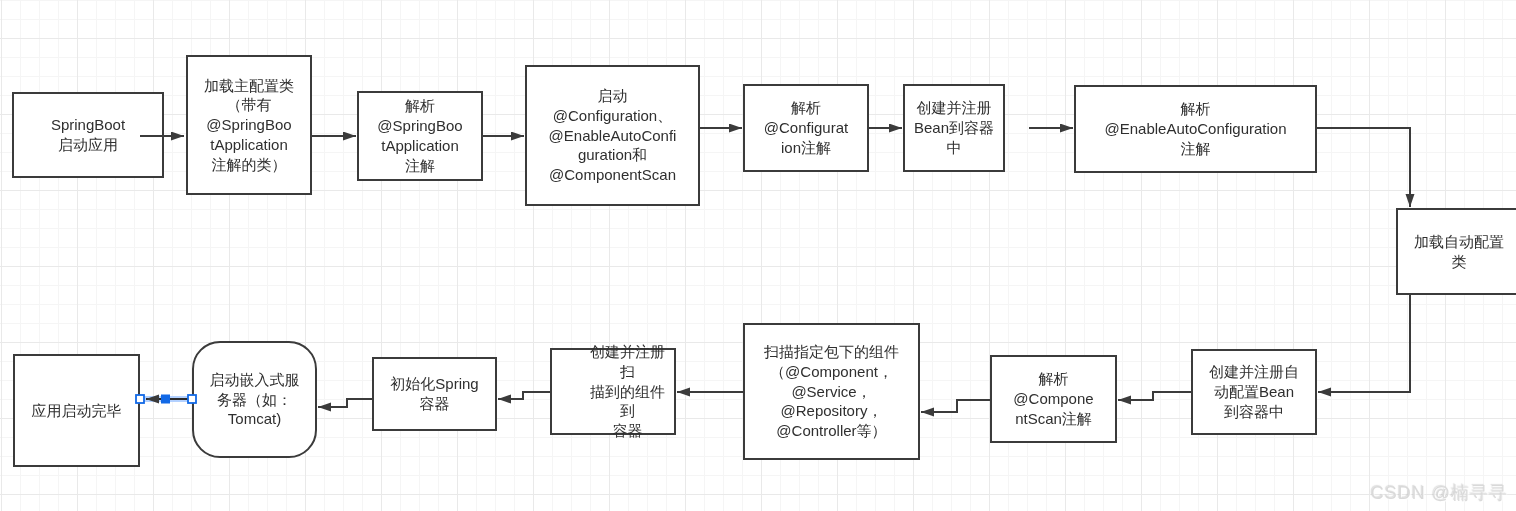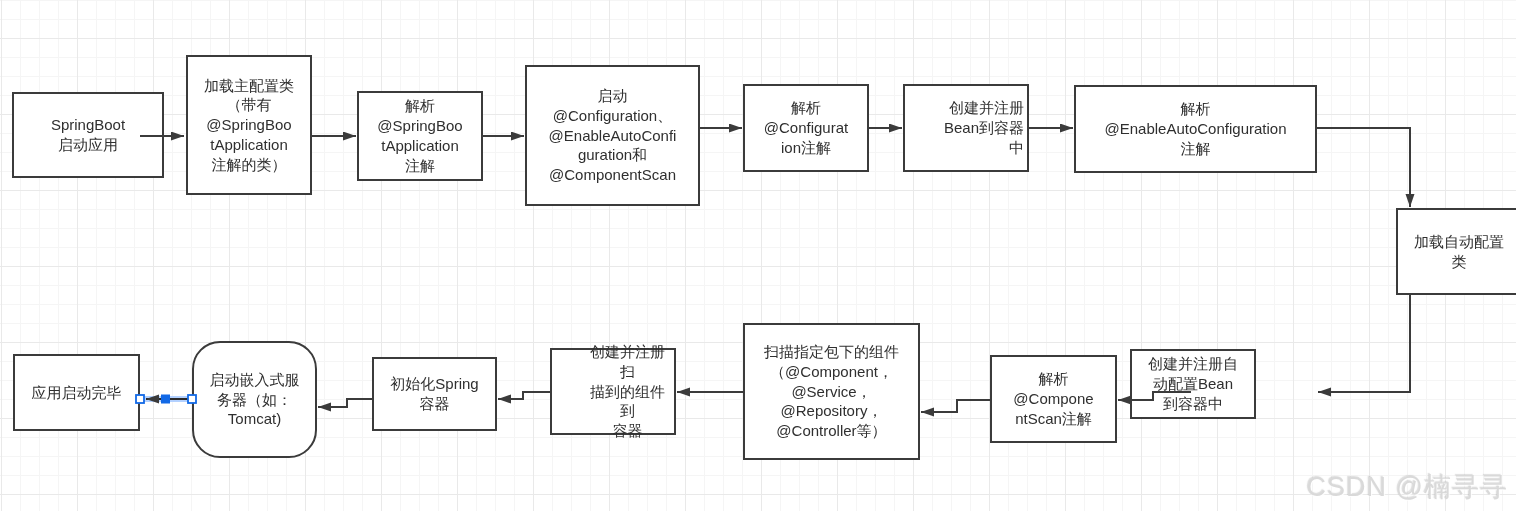--- a/index.html
+++ b/index.html
@@ -41,21 +41,21 @@
   }
   svg.wires {
     position: absolute;
     left: 0; top: 0;
     pointer-events: none;
   }
   .watermark {
     position: absolute;
     right: 8px;
     bottom: 6px;
-    font-size: 27px;
+    font-size: 18px;
     letter-spacing: 1px;
     color: var(--watermark, #d9d9d9);
     text-shadow: 1px 1px 1px rgba(255,255,255,0.95), -1px -1px 1px rgba(120,120,120,0.25);
     user-select: none;
   }
 </style>
 </head>
 <body>
 
 <div class="canvas">
@@ -82,36 +82,36 @@
 @Configuration、
 @EnableAutoConfi
 guration和
 @ComponentScan</span>
     </div>
   <div class="node" style="left:743px; top:84px;  width:126px; height:88px;">
       <span class="lbl">解析
 @Configurat
 ion注解</span>
     </div>
-  <div class="node" style="left:903px; top:84px;  width:126px; height:88px;text-align:right;">
+  <div class="node" style="left:903px; top:84px;  width:102px; height:88px;">
       <span class="lbl">创建并注册
 Bean到容器
 中</span>
     </div>
   <div class="node" style="left:1074px;top:85px;  width:243px; height:88px;">
       <span class="lbl">解析
 @EnableAutoConfiguration
 注解</span>
     </div>
   <div class="node" style="left:1396px;top:208px; width:126px; height:87px;">
       <span class="lbl">加载自动配置
 类</span>
     </div>
 
-  <div class="node" style="left:1130px;top:349px; width:126px; height:70px;">
+  <div class="node" style="left:1191px;top:349px; width:126px; height:86px;">
       <span class="lbl">创建并注册自
 动配置Bean
 到容器中</span>
     </div>
   <div class="node" style="left:990px; top:355px; width:127px; height:88px;">
       <span class="lbl">解析
 @Compone
 ntScan注解</span>
     </div>
   <div class="node" style="left:743px; top:323px; width:177px; height:137px;justify-content:center;">
@@ -128,21 +128,21 @@
     </div>
   <div class="node" style="left:372px; top:357px; width:125px; height:74px;">
       <span class="lbl">初始化Spring
 容器</span>
     </div>
   <div class="node" style="left:192px; top:341px; width:125px; height:117px;border-radius:28px;">
       <span class="lbl">启动嵌入式服
 务器（如：
 Tomcat)</span>
     </div>
-  <div class="node" style="left:13px;  top:354px; width:127px; height:77px;">
+  <div class="node" style="left:13px;  top:354px; width:127px; height:113px;">
       <span class="lbl">应用启动完毕</span>
     </div>
 
   <svg class="wires" width="1516" height="511" viewBox="0 0 1516 511">
     <defs>
       <marker id="arrow" markerUnits="userSpaceOnUse" markerWidth="14" markerHeight="10" refX="13" refY="4.5" orient="auto">
         <path d="M0,0 L13,4.5 L0,9 Z" fill="#3b3b3b"></path>
       </marker>
     </defs>
 

